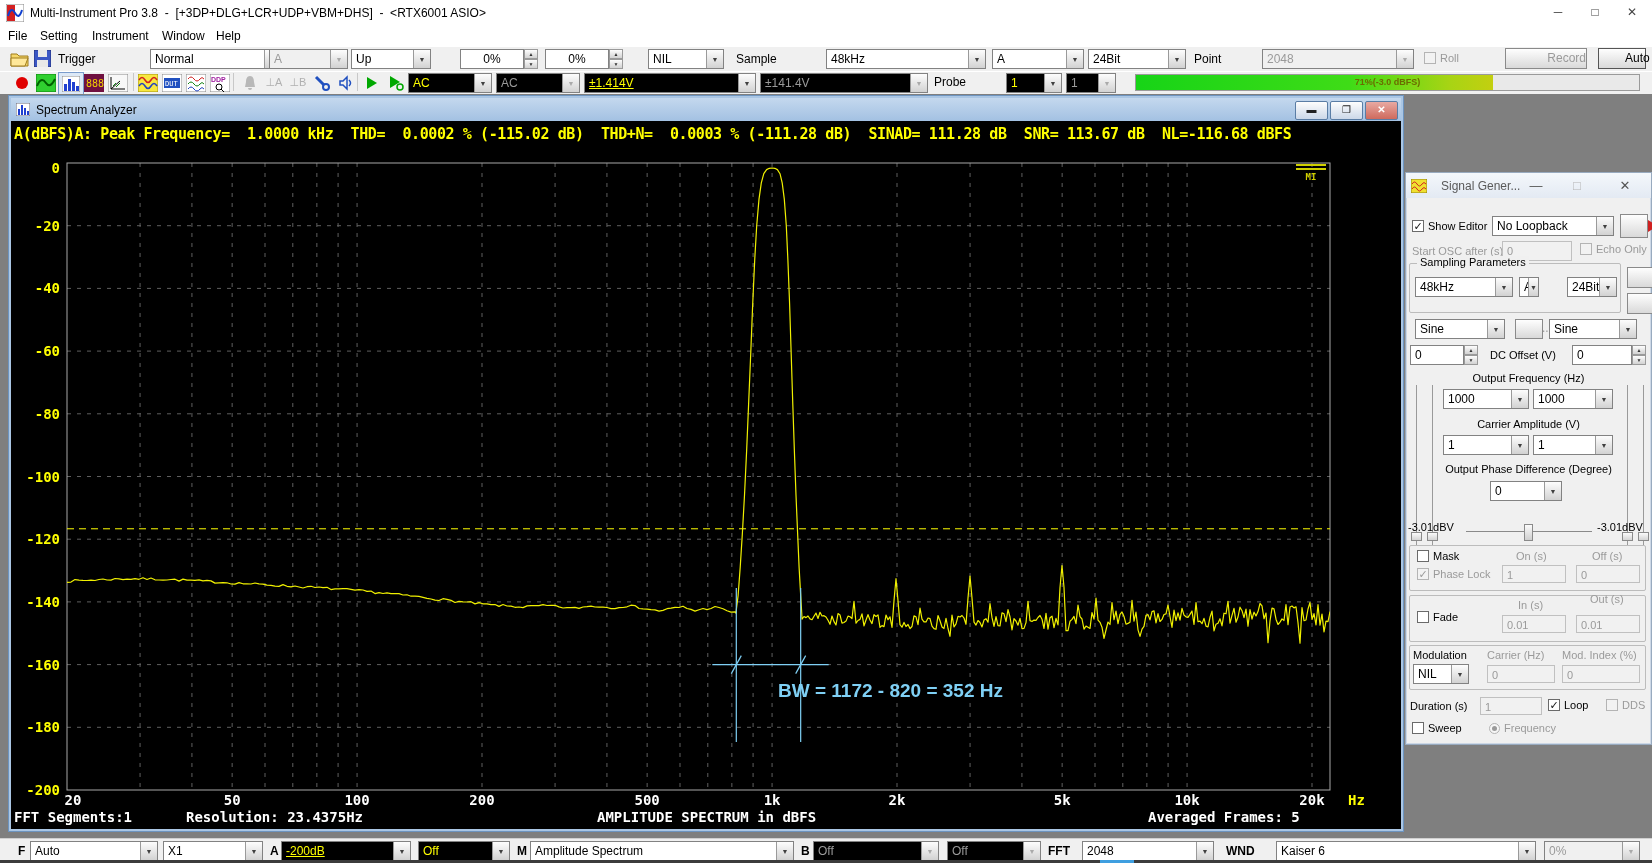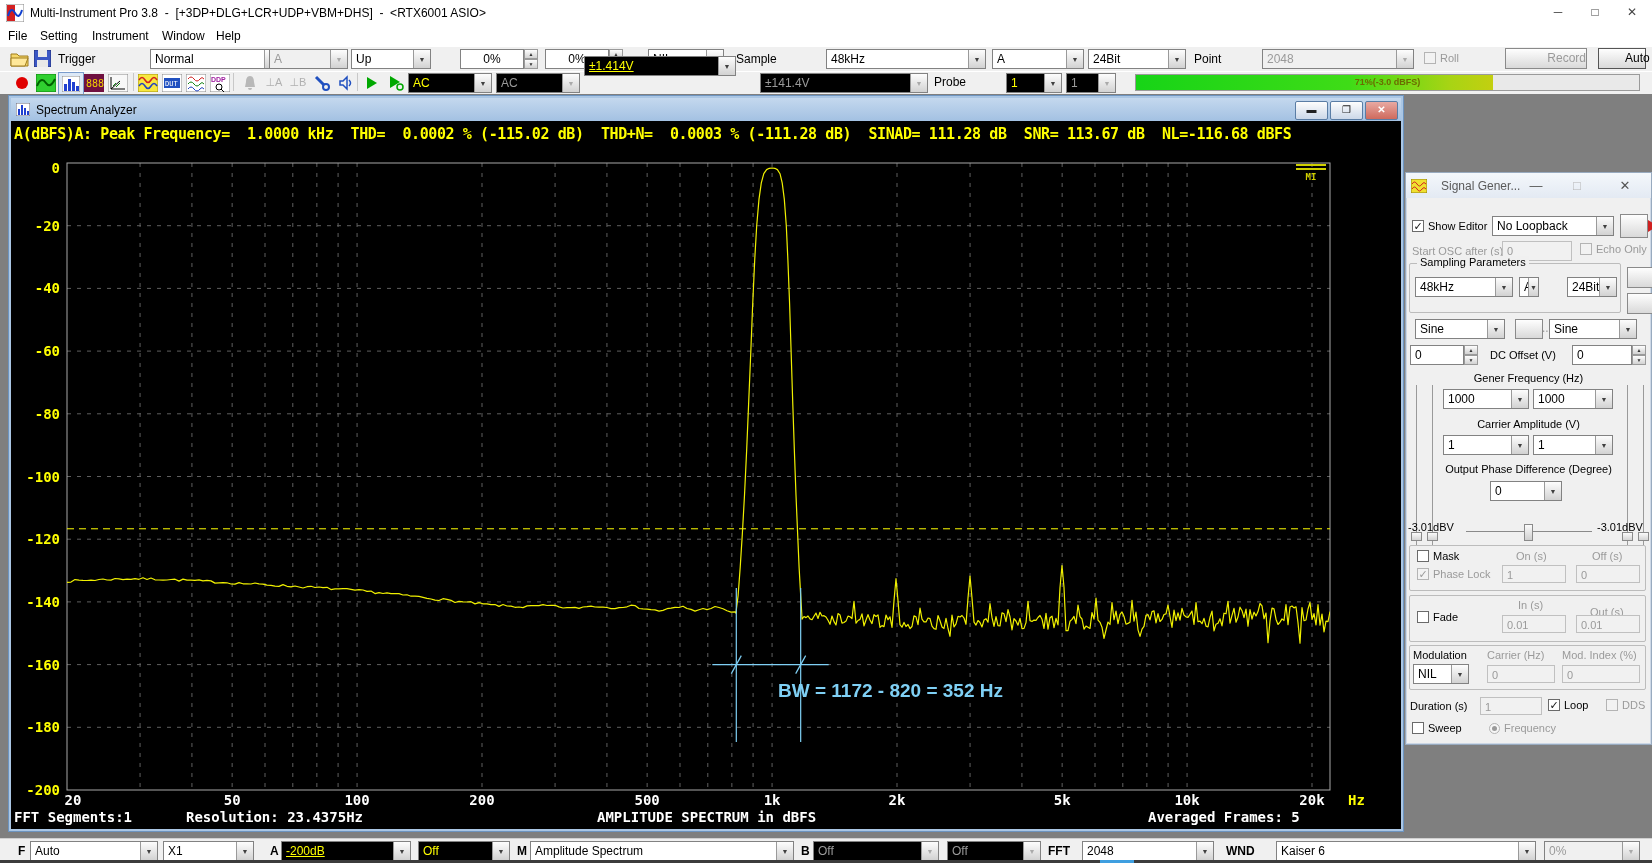--- a/index.html
+++ b/index.html
@@ -258,21 +258,21 @@
     </svg>
   </div>
 <div class="cb dark" style="left:408px;top:73px;width:84px">
   <span class="t">AC</span>
     <span class="a">▼</span>
   </div>
 <div class="cb darkdis" style="left:496px;top:73px;width:84px">
   <span class="t">AC</span>
     <span class="a">▼</span>
   </div>
-<div class="cb dark" style="left:584px;top:56px;width:152px">
+<div class="cb dark" style="left:584px;top:73px;width:172px">
   <span class="t" style="text-decoration:underline">±1.414V</span>
     <span class="a">▼</span>
   </div>
 <div class="cb darkdis" style="left:760px;top:73px;width:168px">
   <span class="t">±141.4V</span>
     <span class="a">▼</span>
   </div>
 <span class="abs tb-label" style="left:934px;top:75px">Probe</span>
 <div class="cb dark" style="left:1006px;top:73px;width:56px">
   <span class="t">1</span>
@@ -474,21 +474,21 @@
   </div>
 <span class="slbl" style="left:1490px;top:349px">DC Offset (V)</span>
 <div class="spin" style="left:1572px;top:345px;width:74px">
   <div class="v" style="text-align:left;padding-left:4px">0</div>
   <div class="ud">
       <div>▲</div>
       <div>▼</div>
     </div>
   </div>
 
-<div class="center-lbl" style="top:372px">Gener Frequency (Hz)</div>
+<div class="center-lbl" style="top:372px">Output Frequency (Hz)</div>
 <div class="cb" style="left:1443px;top:389px;width:86px">
   <span class="t">1000</span>
     <span class="a">▼</span>
   </div>
 <div class="cb" style="left:1533px;top:389px;width:80px">
   <span class="t">1000</span>
     <span class="a">▼</span>
   </div>
 
 <div class="center-lbl" style="top:418px">Carrier Amplitude (V)</div>
@@ -538,21 +538,21 @@
 <span class="slbl dis" style="left:1592px;top:550px">Off (s)</span>
 <div class="chk dis" style="left:1417px;top:568px">
   <span class="bx">✓</span>
     <span>Phase Lock</span>
   </div>
 <div class="field dis" style="left:1502px;top:565px;width:64px;height:18px">1</div>
 <div class="field dis" style="left:1576px;top:565px;width:64px;height:18px">0</div>
 
 <div class="grp" style="left:1409px;top:595px;width:237px;height:47px"></div>
 <span class="slbl dis" style="left:1518px;top:599px">In (s)</span>
-<span class="slbl dis" style="left:1590px;top:606px">Out (s)</span>
+<span class="slbl dis" style="left:1590px;top:593px">Out (s)</span>
 <div class="chk" style="left:1417px;top:611px">
   <span class="bx"></span>
     <span>Fade</span>
   </div>
 <div class="field dis" style="left:1502px;top:615px;width:64px;height:18px">0.01</div>
 <div class="field dis" style="left:1576px;top:615px;width:64px;height:18px">0.01</div>
 
 <div class="grp" style="left:1409px;top:645px;width:237px;height:45px"></div>
 <span class="slbl" style="left:1413px;top:649px">Modulation</span>
 <span class="slbl dis" style="left:1487px;top:649px">Carrier (Hz)</span>
@@ -587,21 +587,21 @@
   <span class="c"></span>
     <span>Amplitude</span>
   </div>
 
 <div class="abs bottombar"></div>
 <span class="abs tb-label" style="left:18px;top:844px;font-weight:bold">F</span>
 <div class="cb" style="left:30px;top:841px;width:128px">
   <span class="t">Auto</span>
     <span class="a">▼</span>
   </div>
-<div class="cb" style="left:163px;top:841px;width:91px">
+<div class="cb" style="left:163px;top:841px;width:100px">
   <span class="t">X1</span>
     <span class="a">▼</span>
   </div>
 <span class="abs tb-label" style="left:270px;top:844px;font-weight:bold">A</span>
 <div class="cb dark" style="left:281px;top:841px;width:130px">
   <span class="t" style="text-decoration:underline">-200dB</span>
     <span class="a">▼</span>
   </div>
 <div class="cb dark" style="left:418px;top:841px;width:92px">
   <span class="t">Off</span>

